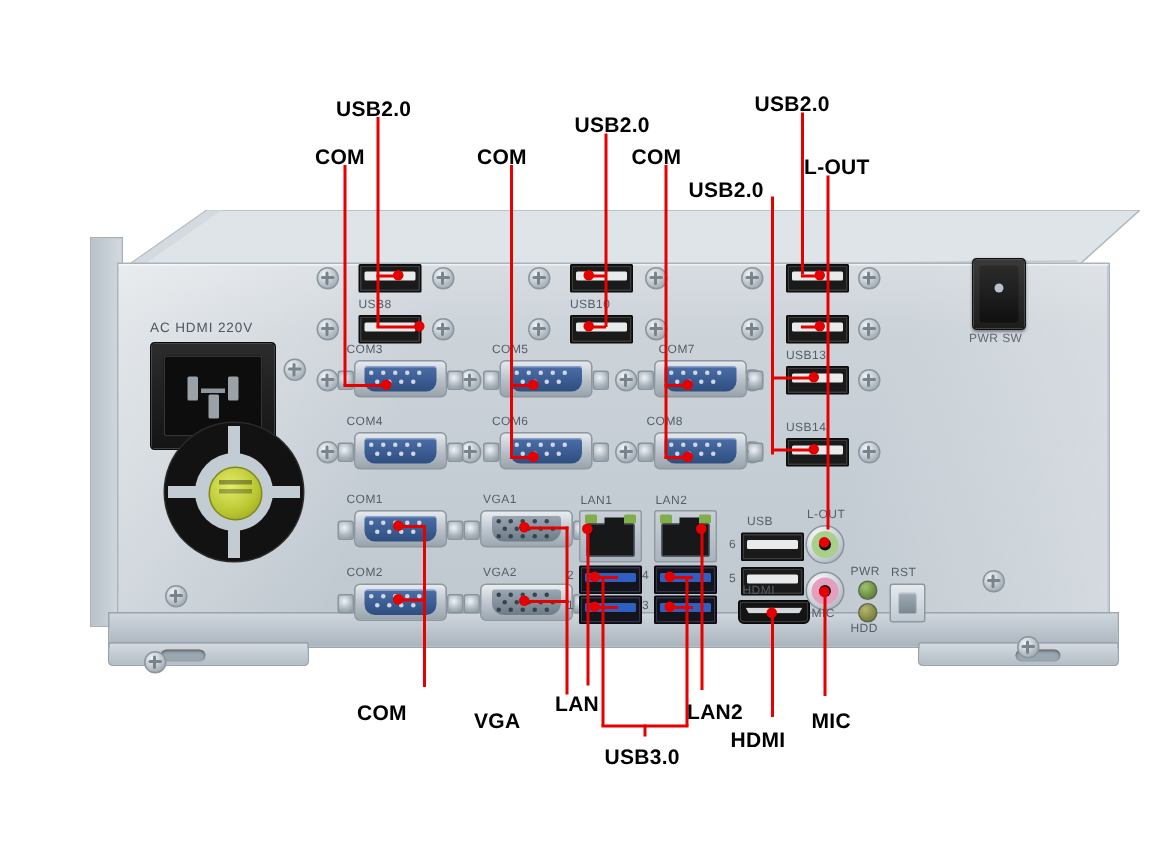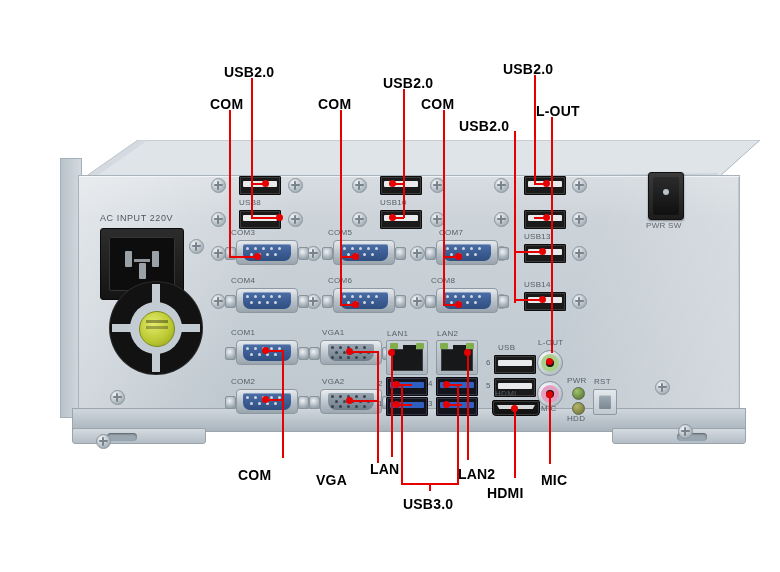--- a/index.html
+++ b/index.html
@@ -200,21 +200,21 @@
   </div>
 
   <div id="acInlet">
     <div class="cav">
       <div class="blade b1"></div>
         <div class="blade b2"></div>
       <div class="blade b3"></div>
         <div class="gnd"></div>
     </div>
   </div>
-  <div class="silk big" style="left:100px;top:213px;">AC INPUT 220V</div>
+  <div class="silk big" style="left:100px;top:213px;">AC HDMI 220V</div>
 
   <div id="fan">
     <div class="ring"></div>
     <div class="inner"></div>
     <div class="cut" style="left:42px;top:2px;width:8px;height:22px;"></div>
     <div class="cut" style="left:42px;bottom:2px;width:8px;height:22px;"></div>
     <div class="cut" style="top:42px;left:2px;height:8px;width:22px;"></div>
     <div class="cut" style="top:42px;right:2px;height:8px;width:22px;"></div>
     <div class="hub"></div>
   </div>

